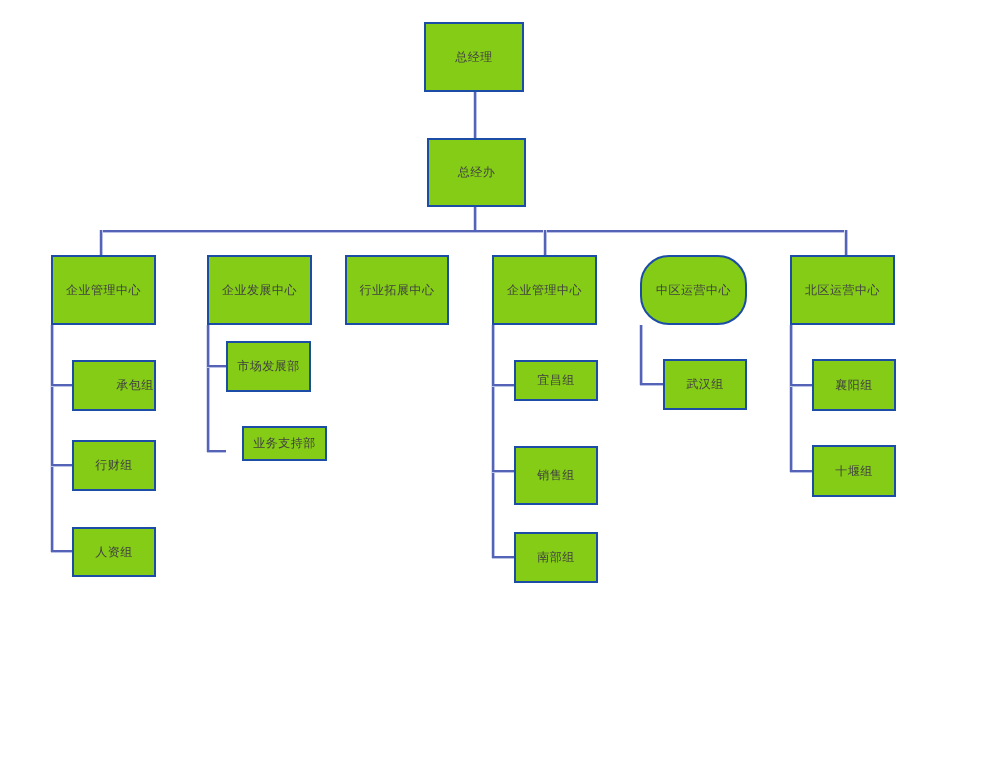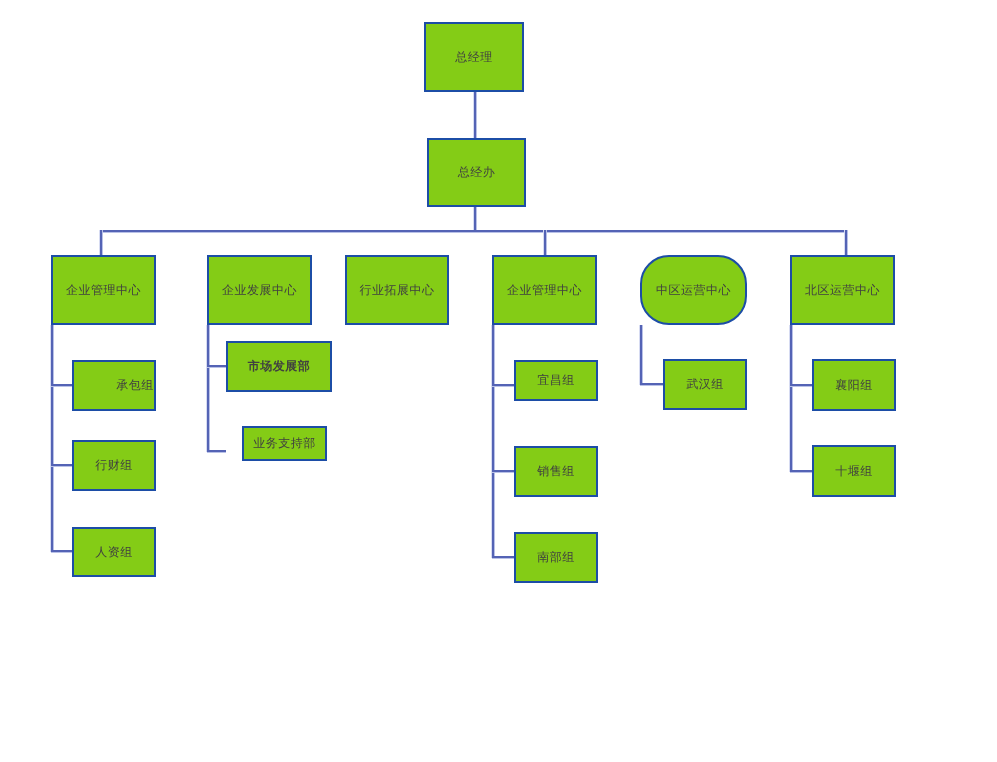--- a/index.html
+++ b/index.html
@@ -107,31 +107,31 @@
   <div class="node" style="left:72px;top:360px;width:84px;height:51px;padding-left:42px;">
     <span>承包组</span>
   </div>
   <div class="node" style="left:72px;top:440px;width:84px;height:51px;">
     <span>行财组</span>
   </div>
   <div class="node" style="left:72px;top:527px;width:84px;height:50px;">
     <span>人资组</span>
   </div>
 
-  <div class="node" style="left:226px;top:341px;width:106px;height:51px;font-weight:bold;">
+  <div class="node" style="left:226px;top:341px;width:85px;height:51px;">
     <span>市场发展部</span>
   </div>
   <div class="node" style="left:226px;top:426px;width:85px;height:35px;margin-left:16px;">
     <span>业务支持部</span>
   </div>
 
   <div class="node" style="left:514px;top:360px;width:84px;height:41px;font-family:Liberation Serif, serif;">
     <span>宜昌组</span>
   </div>
-  <div class="node" style="left:514px;top:446px;width:84px;height:51px;">
+  <div class="node" style="left:514px;top:446px;width:84px;height:59px;">
     <span>销售组</span>
   </div>
   <div class="node" style="left:514px;top:532px;width:84px;height:51px;">
     <span>南部组</span>
   </div>
 
   <div class="node" style="left:663px;top:359px;width:84px;height:51px;">
     <span>武汉组</span>
   </div>
 

